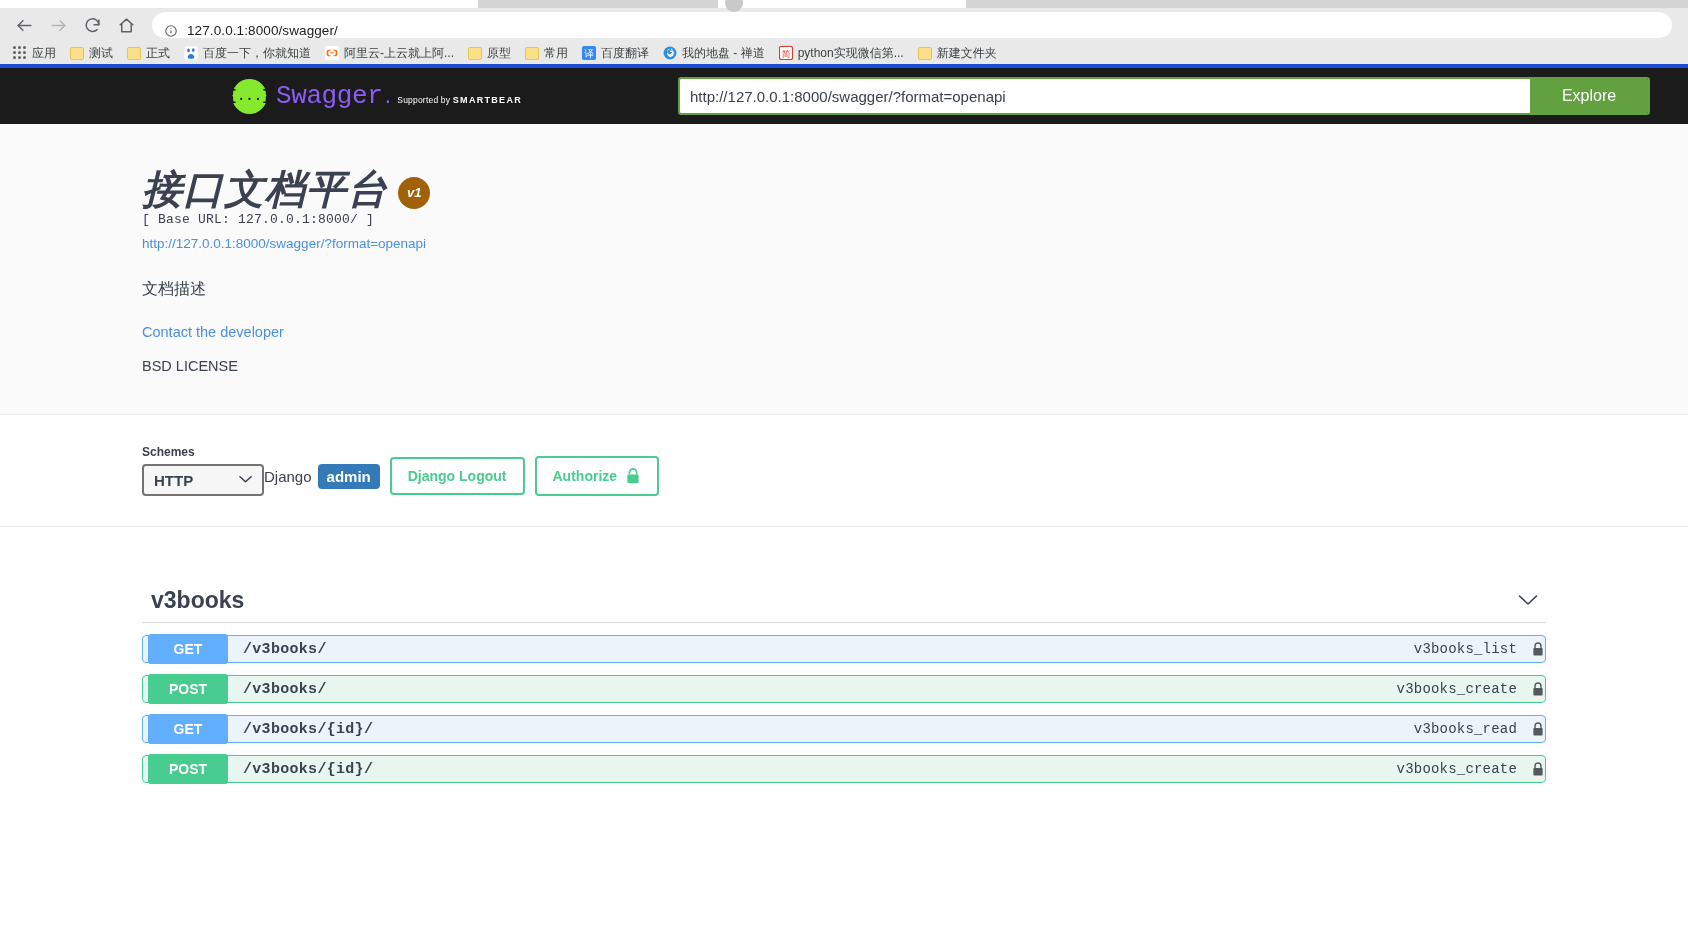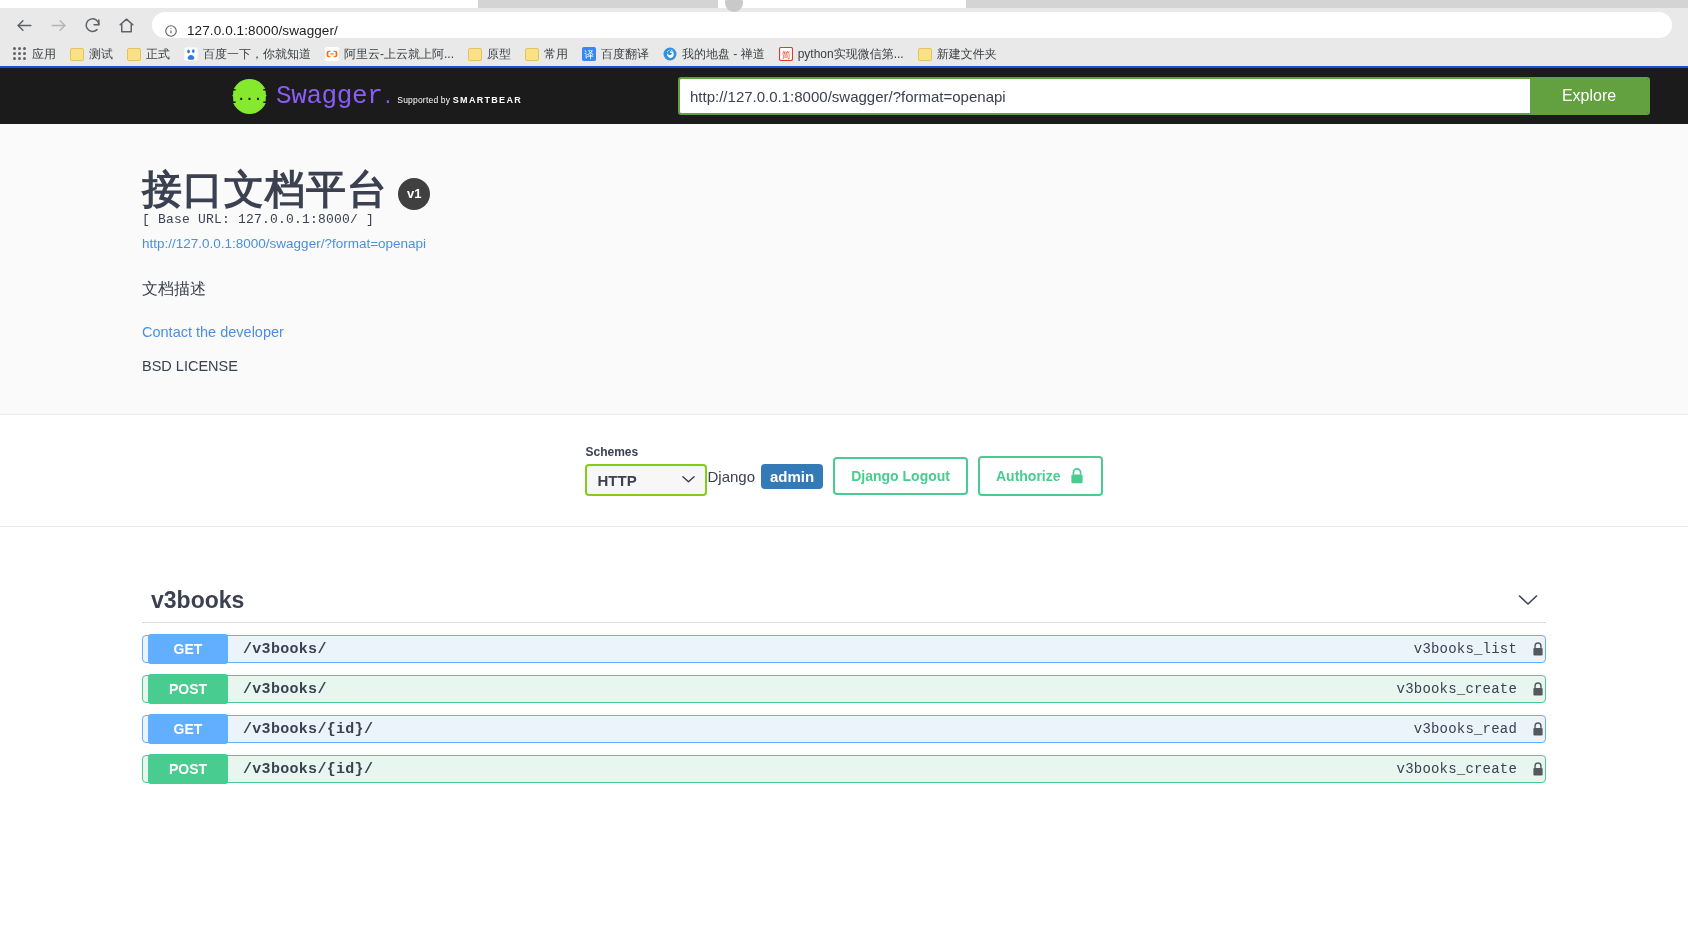--- a/index.html
+++ b/index.html
@@ -74,21 +74,21 @@
     overflow: hidden;
   }
 
   .bookmarks {
     height: 26px;
     background: #e9e9e9;
     display: flex;
     align-items: center;
     padding: 0 6px;
     gap: 0;
-    border-bottom: 2px solid #1d4ed8;
+    border-bottom: 4px solid #1d4ed8;
   }
   .bm {
     display: flex; align-items: center; gap: 5px;
     padding: 2px 7px;
     font-size: 12px;
     color: #3c4043;
     white-space: nowrap;
     border-radius: 4px;
   }
   .bm .favicon { width: 14px; height: 14px; flex: none; display: block; }
@@ -173,32 +173,32 @@
 
   
   .info-section {
     background: #fafafa;
     padding: 44px 0 40px 0;
     border-bottom: 1px solid #ebebeb;
   }
   .container { width: 1452px; margin: 0 auto; padding: 0 24px; }
 
   .title-row {
-    display: flex; align-items: flex-end; gap: 10px;
+    display: flex; align-items: center; gap: 10px; font-style: italic;
   }
   .api-title {
     font-size: 40px;
     font-weight: bold;
     color: #3b4151;
     line-height: 1.05;
     margin: 0;
     letter-spacing: 1px;
   }
   .version-badge {
-    background: #404040;
+    background: #a16207;
     color: #ffffff;
     font-size: 13px;
     font-weight: bold;
     padding: 9px 9px;
     border-radius: 57px;
     margin-top: 8px;
     line-height: 1.1;
   }
   .base-url {
     font-family: "Liberation Mono", monospace;
@@ -234,34 +234,34 @@
 
   
   .scheme-section {
     background: #ffffff;
     padding: 30px 0 30px 0;
     border-bottom: 1px solid #ebebeb;
   }
   .scheme-row {
     display: flex;
     align-items: flex-end;
-    justify-content: center;
+    justify-content: flex-start;
   }
   .schemes-block { display: flex; flex-direction: column; }
   .schemes-label {
     font-size: 12px;
     font-weight: bold;
     color: #3b4151;
     margin-bottom: 5px;
   }
   .schemes-select {
     position: relative;
     width: 122px;
     height: 32px;
-    border: 2px solid #84cc16;
+    border: 2px solid #737373;
     border-radius: 4px;
     background: #f7f7f7;
     display: flex;
     align-items: center;
     padding: 0 10px;
     font-size: 15px;
     font-weight: bold;
     color: #3b4151;
     cursor: pointer;
   }

